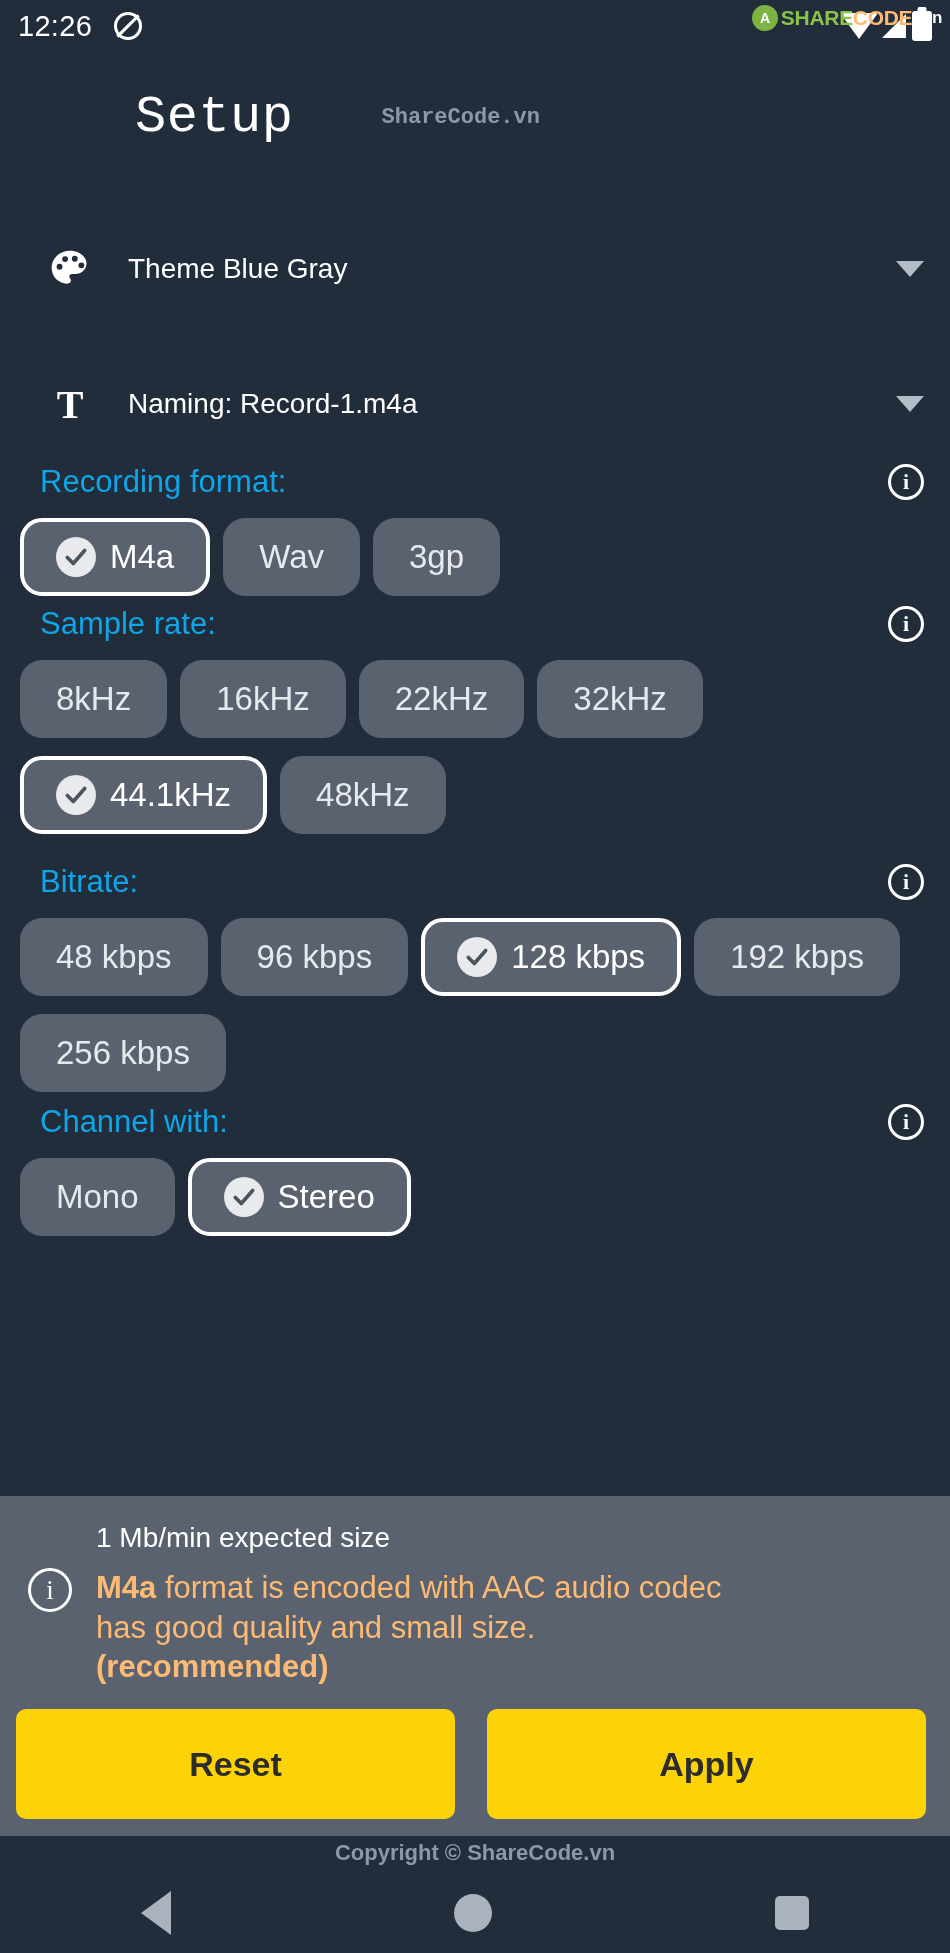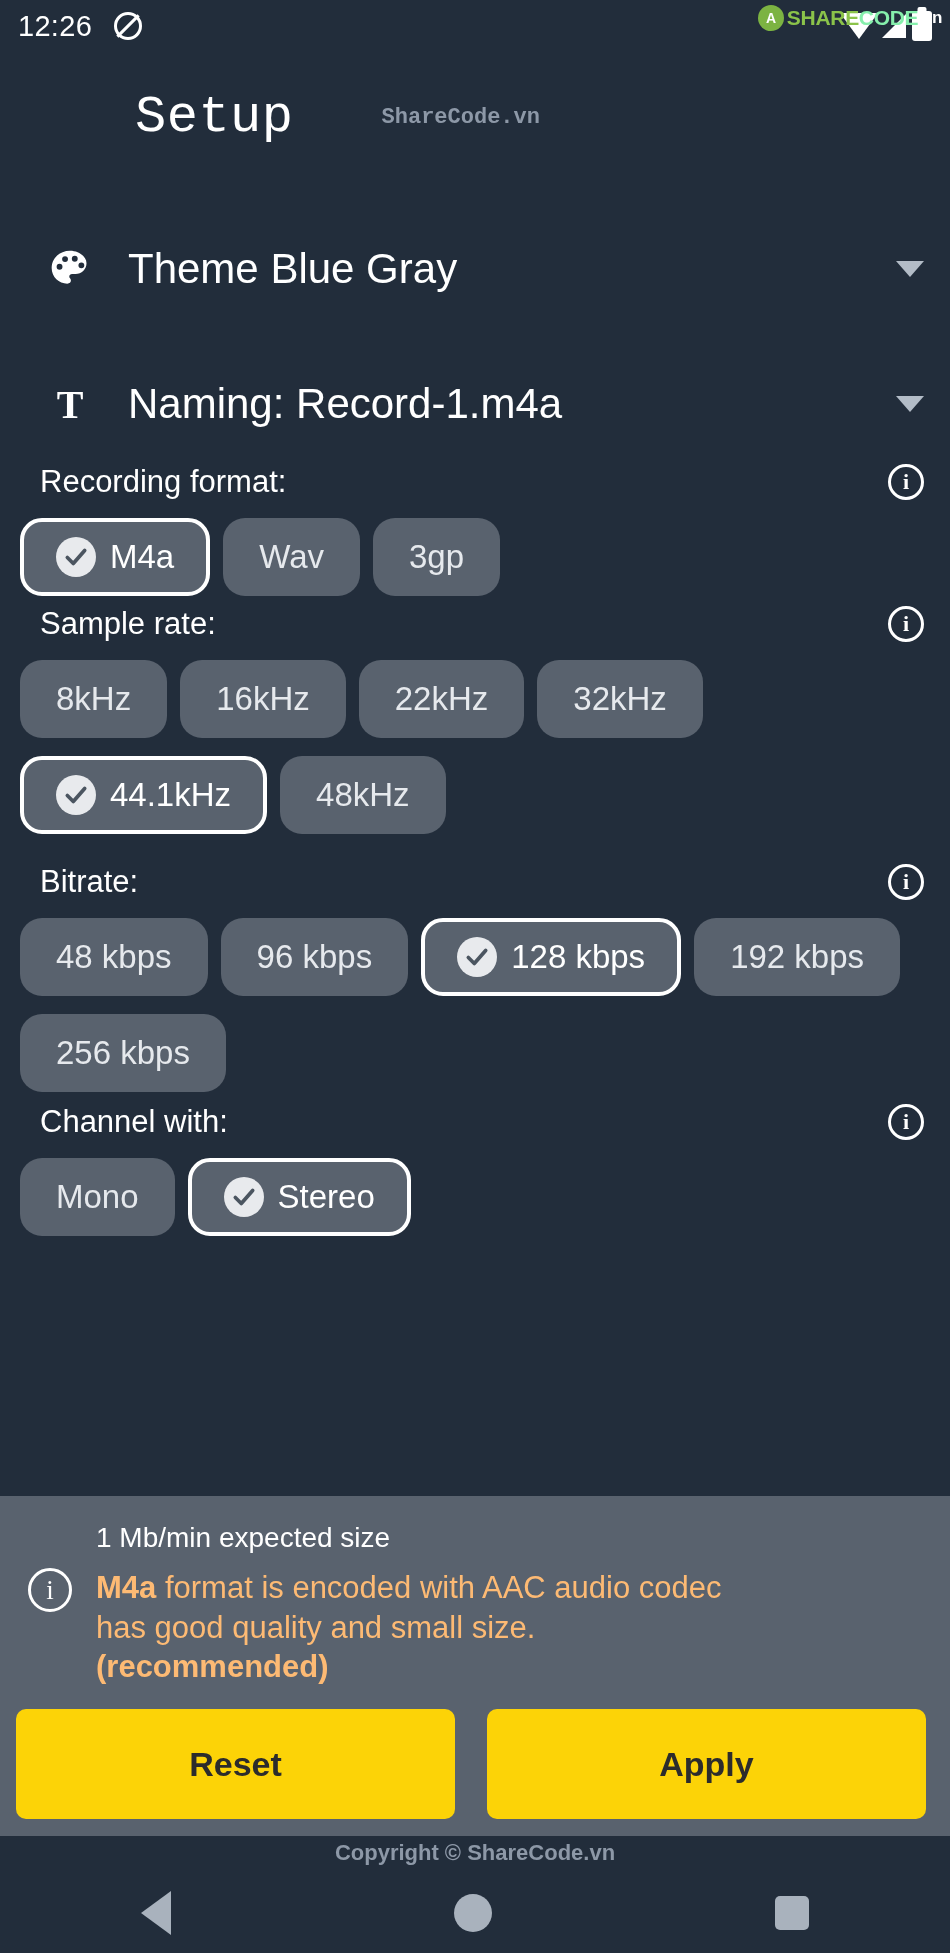--- a/index.html
+++ b/index.html
@@ -47,54 +47,54 @@
     position:absolute; right:8px; top:5px;
     display:flex; align-items:center; font-weight:bold; font-size:21px;
     font-family:"Liberation Sans", sans-serif; letter-spacing:-0.3px;
   }
   .wm-logo {
     width:26px; height:26px; border-radius:50%; background:#7cb342;
     display:flex; align-items:center; justify-content:center; margin-right:3px;
     color:#ffffff; font-size:14px; font-weight:bold;
   }
   .wm-share { color:#8bc34a; }
-  .wm-code { color:#86efac; }
-  .wm-vn { color:#ffffff; font-size:17px; }
+  .wm-code { color:#fdba74; }
+  .wm-vn { color:#ffffff; font-size:17px;margin-left:6px; }
 
   
   .titlerow { position:absolute; top:82px; left:0; width:950px; height:70px; display:flex; align-items:center;font-family:Liberation Mono, monospace; }
   .title { margin-left:135px; color:#ffffff; font-size:52px; font-weight:300; letter-spacing:.5px; }
   .wm-title { margin-left:88px; color:#8d98a7; font-size:22px; font-weight:bold; }
 
   
   .setting-row {
     position:absolute; left:0; width:950px; height:78px;
     display:flex; align-items:center; padding:0 26px 0 40px;
   }
   .row-theme { top:230px; }
   .row-naming { top:365px; }
   .row-icon {
     width:60px; display:flex; align-items:center; justify-content:center;
     color:#ffffff; flex:none;
   }
   .palette-svg { width:44px; height:44px; }
   .t-glyph { font-size:40px; font-weight:bold; color:#ffffff; font-family:"Liberation Serif", serif; }
-  .row-label { color:#ffffff; font-size:42px; font-weight:300; margin-left:28px; white-space:nowrap;text-align:center; }
+  .row-label { color:#ffffff; font-size:28px; font-weight:300; margin-left:28px; white-space:nowrap;text-align:center; }
   .row-caret {
     margin-left:auto; width:0; height:0;
     border-left:14px solid transparent; border-right:14px solid transparent;
     border-top:16px solid #b3bcc7;
   }
 
   
   .section { position:absolute; left:0; width:950px; }
   .sec-head {
     display:flex; align-items:center; padding:0 26px 0 40px; height:54px;
   }
-  .sec-title { color:#ffffff; font-size:31px; font-weight:300; }
+  .sec-title { color:#0ea5e9; font-size:31px; font-weight:300; }
   .info-icon {
     margin-left:auto; width:36px; height:36px; border:3px solid #ffffff;
     border-radius:50%; display:flex; align-items:center; justify-content:center;
     color:#ffffff; font-size:22px; font-weight:bold; font-family:"Liberation Serif", serif;
     flex:none;
   }
   .chips { display:flex; flex-wrap:wrap; padding:0 24px 0 20px; }
   .chip {
     background:#59626e; border-radius:22px;
     height:78px; margin:9px 13px 9px 0; padding:0 32px;

